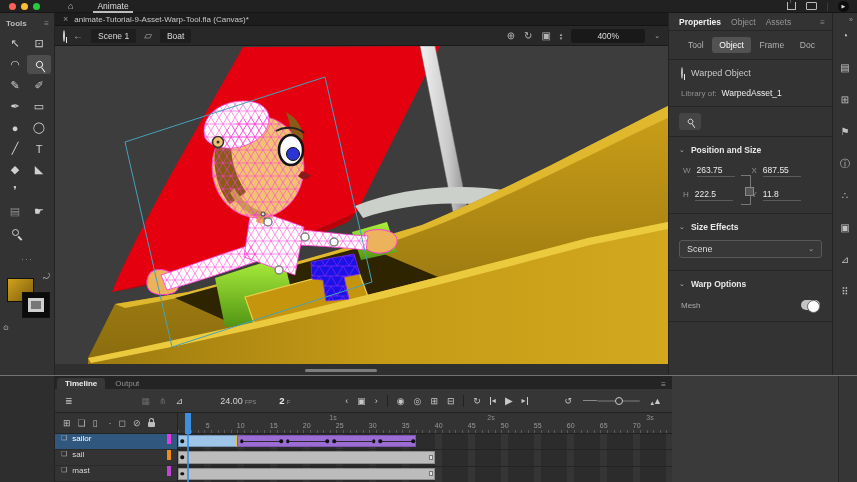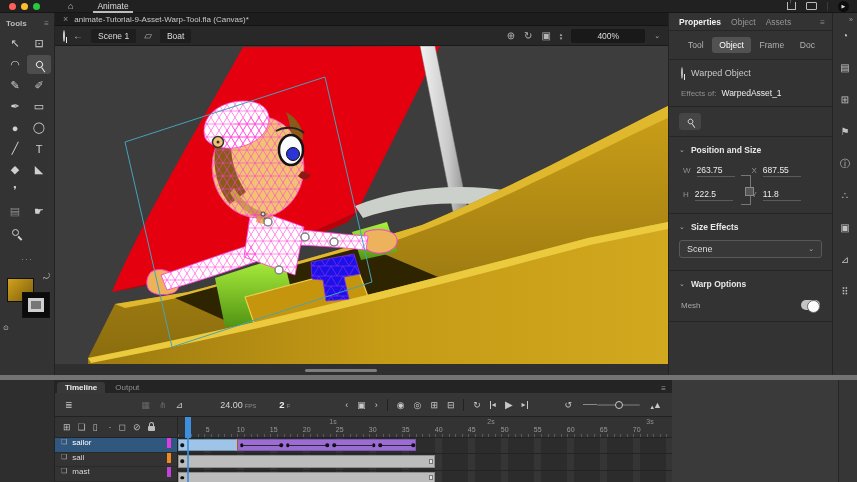--- a/index.html
+++ b/index.html
@@ -88,21 +88,21 @@
   .radio{width:8px;height:8px;border-radius:50%;border:1px solid #a5a5a5;position:relative}
   .radio.checked::after{content:"";position:absolute;inset:1.5px;background:#e3e3e3;border-radius:50%}
   .radio-label{color:#d5d5d5;font-size:8.5px;margin-right:4px}
 
   
   .dock{width:25px;background:#333;border-left:1px solid #232323;display:flex;flex-direction:column;align-items:center;padding-top:3px}
   .dock-collapse{color:#9a9a9a;font-size:7px;align-self:flex-end;padding-right:4px}
   .dock-icon{color:#c2c2c2;font-size:10px;margin-top:22px;line-height:10px}
 
   
-  .timeline-row{display:flex;flex:0 0 107px;height:107px;border-top:5px solid #737373}
+  .timeline-row{display:flex;flex:0 0 107px;height:107px;border-top:1px solid #737373}
   .tl-gutter{width:55px;background:#2e2e2e;border-right:1px solid #232323}
   .tl-panel{width:617px;display:flex;flex-direction:column;background:#333}
   .tl-tabbar{height:13px;background:#242424;display:flex;align-items:flex-end;gap:2px;padding-left:2px;flex:0 0 13px}
   .tl-tab{font-size:8px;padding:1px 8px 1px 8px;color:#8f8f8f}
   .tl-tab.active{background:#383838;color:#ededed;font-weight:bold;border-radius:3px 3px 0 0}
   .tl-tab-menu{margin-left:auto;padding-right:6px;color:#9a9a9a;font-size:8px}
   .tl-toolbar{height:24px;background:#363636;border-bottom:1px solid #222;display:flex;align-items:center;gap:9px;padding:0 10px;flex:0 0 24px}
   .tlb-icon{color:#c8c8c8;font-size:9px}
   .tlb-icon.dim{color:#686868}
   .tlb-sep{width:1px;height:12px;background:#222}
@@ -353,21 +353,21 @@
         <span class="stab active">Object</span>
         <span class="stab">Frame</span>
         <span class="stab">Doc</span>
       </div>
       <div class="sec-div"></div>
       <div class="obj-row">
         <span><span class="pin-icon" style="border-color:#bbb;transform:rotate(-35deg) scale(.9)"></span></span>
         <span>Warped Object</span>
       </div>
       <div class="inst-row">
-        <span class="inst-label">Effects of:</span>
+        <span class="inst-label">Library of:</span>
         <span class="inst-value">WarpedAsset_1</span>
       </div>
       <div class="sec-div"></div>
       <div class="swap-row">
         <span class="swap-btn">
             <span class="pin-icon" style="border-color:#ddd;transform:rotate(-35deg) scale(.8)"></span>
           </span>
       </div>
       <div class="sec-div"></div>
 

